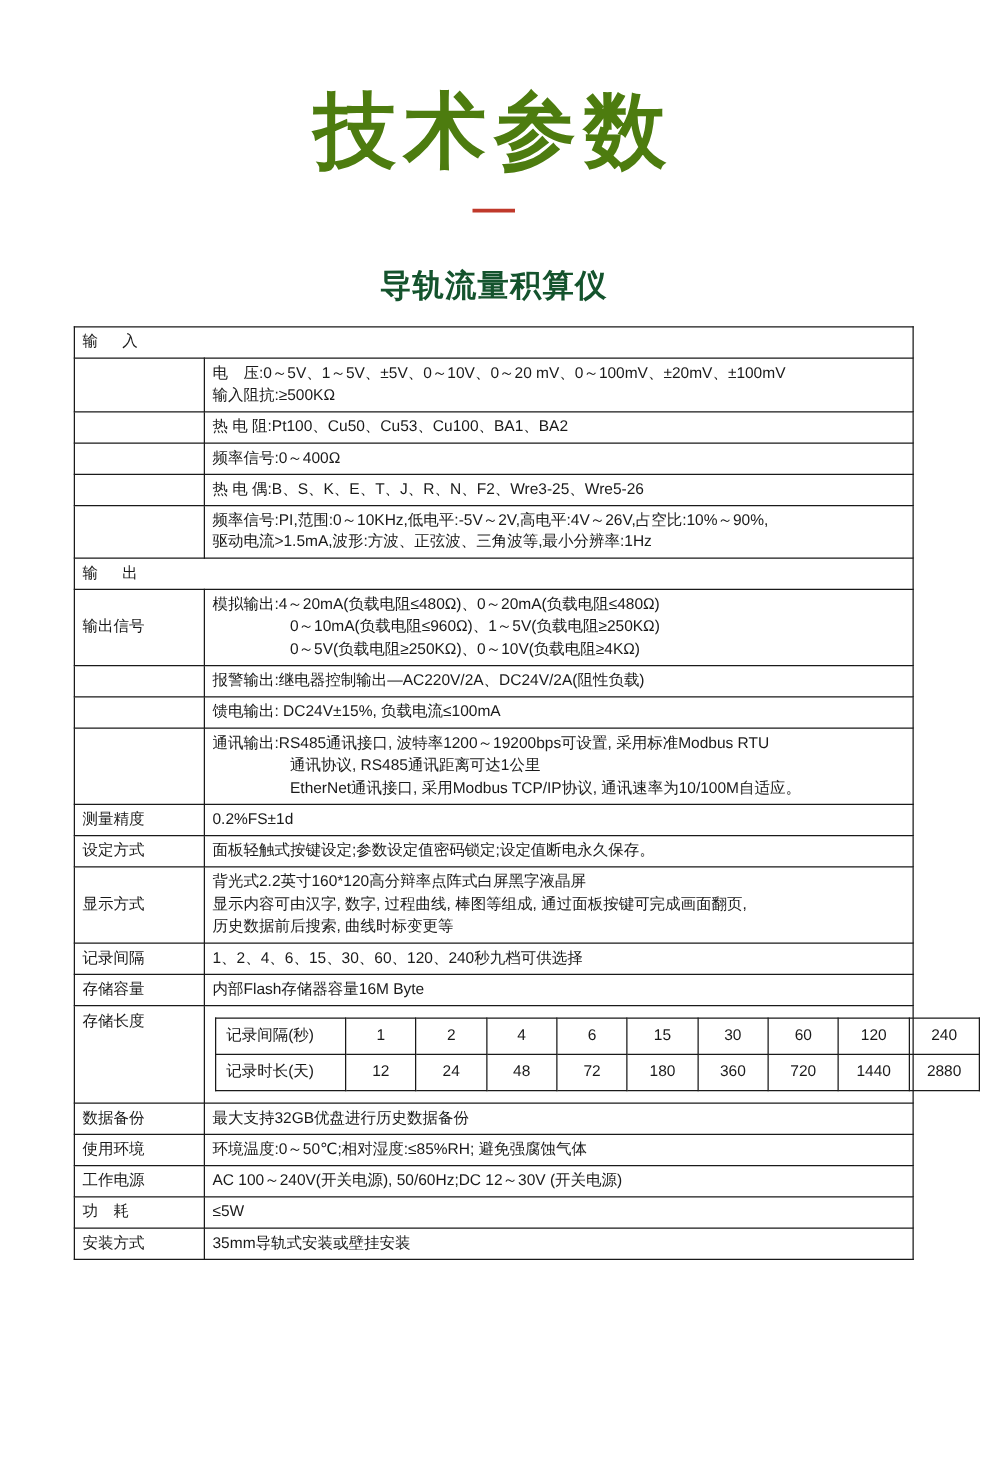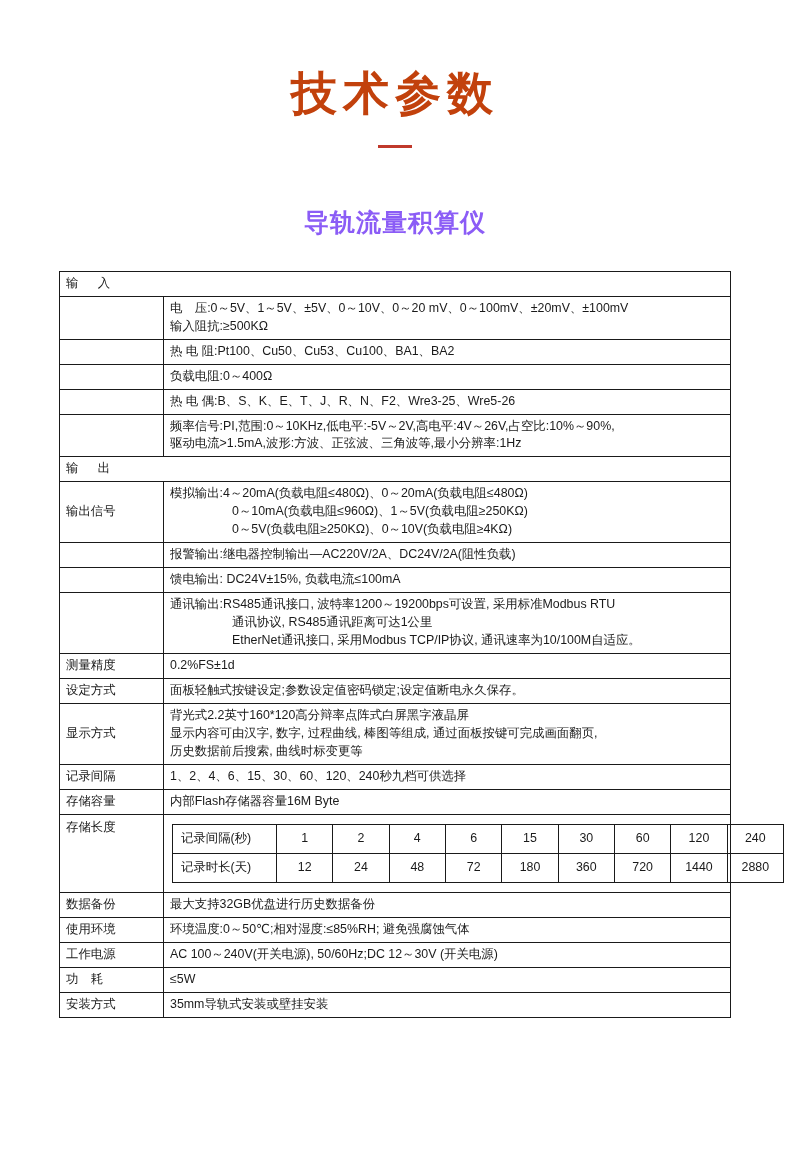--- a/index.html
+++ b/index.html
@@ -16,40 +16,40 @@
   }
   .page {
     position: relative;
     width: 790px;
     height: 1168px;
     box-sizing: border-box;
     overflow: hidden;
   }
   .main-title {
     text-align: center;
-    font-size: 46px;
+    font-size: 66px;
     font-weight: bold;
     letter-spacing: 6px;
-    color: #c2410c;
+    color: #4d7c0f;
     margin: 0;
     padding-top: 68px;
     line-height: 1.1;
   }
   .title-rule {
     width: 34px;
     height: 3px;
     background: #c0392b;
     margin: 26px auto 0 auto;
   }
   .sub-title {
     text-align: center;
     font-size: 25px;
     font-weight: bold;
-    color: #8b5cf6;
-    margin: 16px;
+    color: #14532d;
+    margin: 0;
     padding-top: 42px;
     padding-bottom: 16px;
     letter-spacing: 1px;
   }
   table.spec {
     border-collapse: collapse;
     width: 672px;
     margin: 0 auto;
     table-layout: fixed;
     font-size: 12.4px;
@@ -136,21 +136,21 @@
       <tr>
         <td class="label"></td>
         <td>
           <div class="val-line">热 电 阻:Pt100、Cu50、Cu53、Cu100、BA1、BA2</div>
         </td>
       </tr>
 
       <tr>
         <td class="label"></td>
         <td>
-          <div class="val-line">负载电阻:0～400Ω</div>
+          <div class="val-line">频率信号:0～400Ω</div>
         </td>
       </tr>
 
       <tr>
         <td class="label"></td>
         <td>
           <div class="val-line">热 电 偶:B、S、K、E、T、J、R、N、F2、Wre3-25、Wre5-26</div>
         </td>
       </tr>
 

